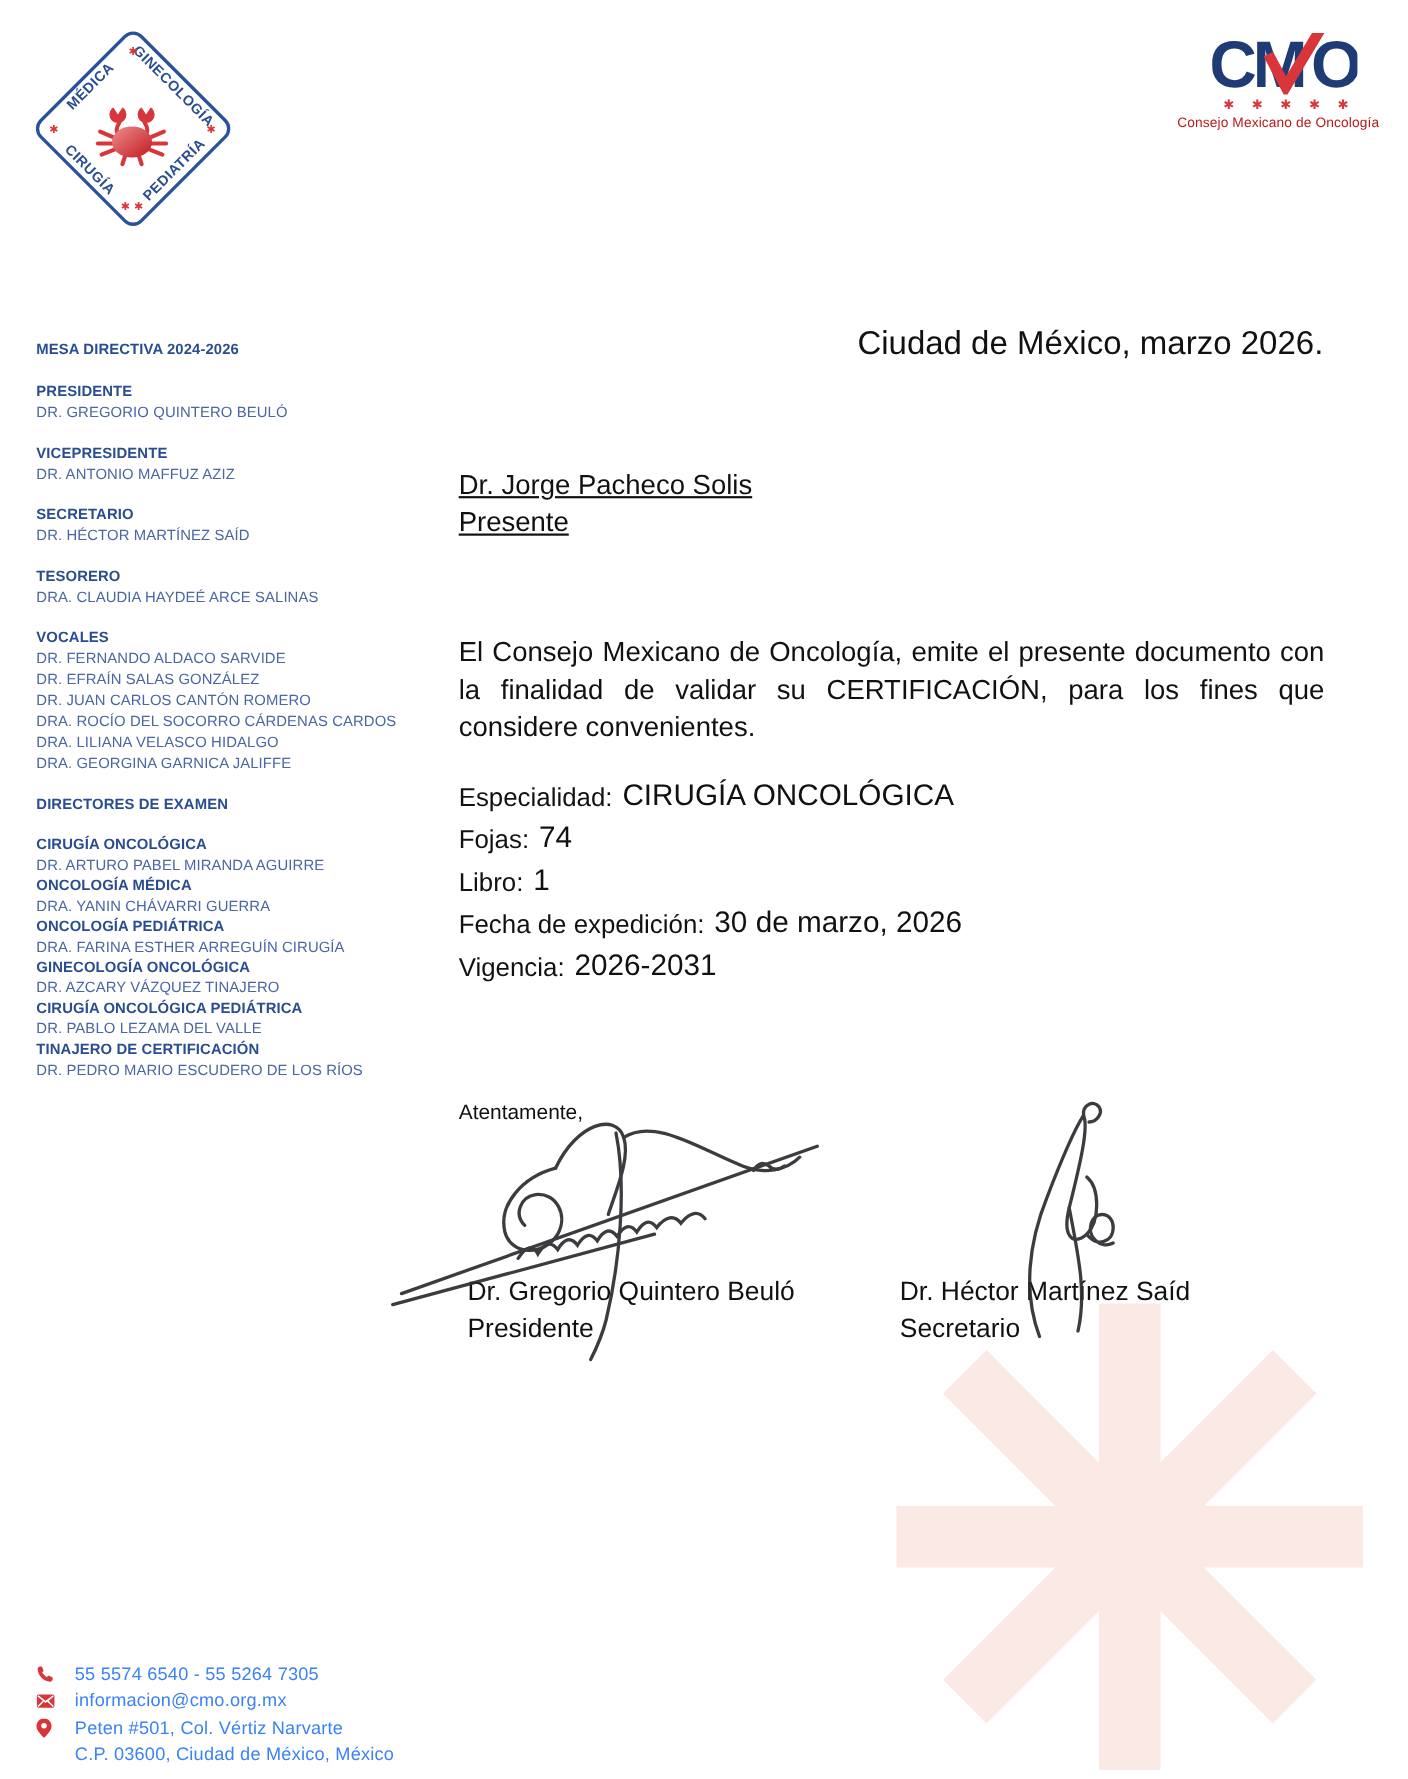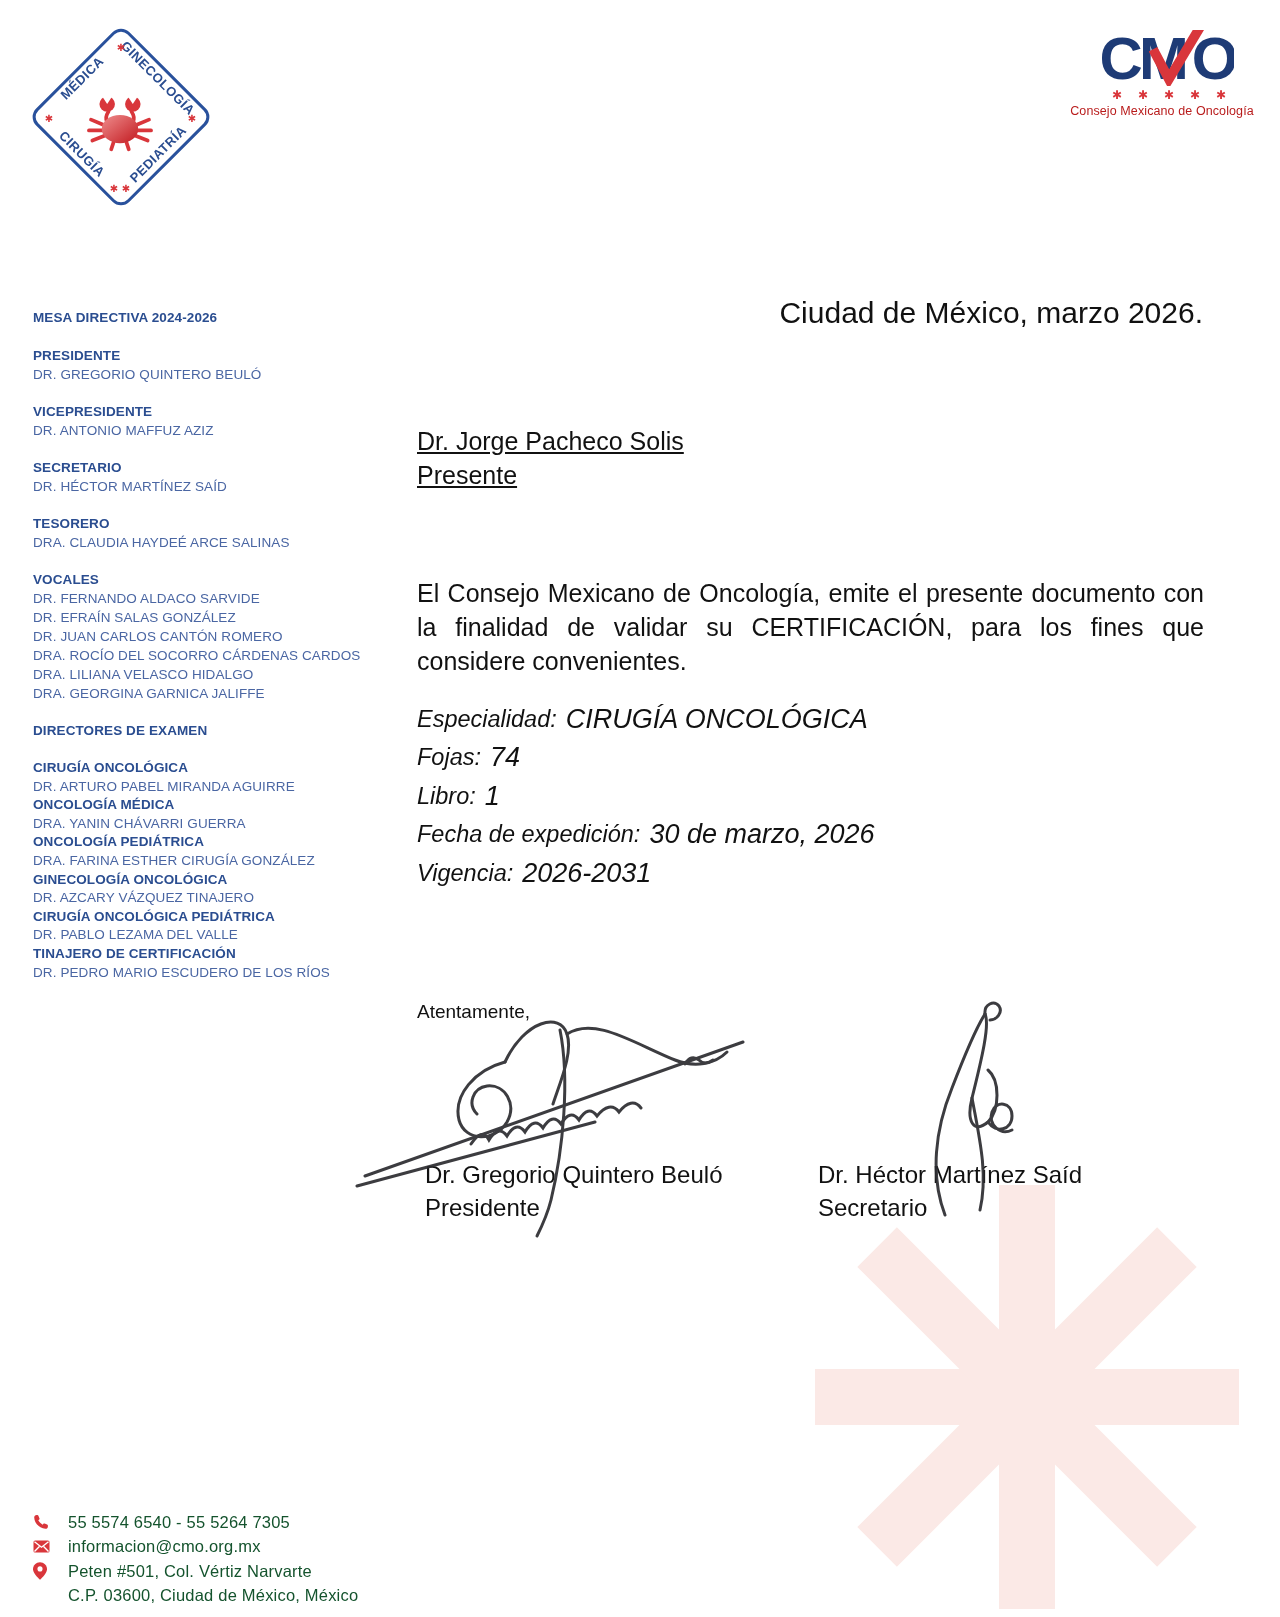--- a/index.html
+++ b/index.html
@@ -45,32 +45,32 @@
   .sb-role{font-weight:bold;color:#2a4d90;}
   .sb-exam{line-height:18.6px;}
   .sb-exam .sb-role{font-weight:bold;color:#2a4d90;}
 
   
   .dateline{position:absolute;right:77px;top:296px;font-size:30px;z-index:2;}
   .recipient{position:absolute;left:417px;top:424px;font-size:25px;line-height:34px;z-index:2;text-decoration:underline;}
   .paragraph{position:absolute;left:417px;top:576px;width:787px;font-size:25px;
       line-height:34px;text-align:justify;z-index:2;}
   .details{position:absolute;left:417px;top:700px;z-index:2;}
-  .detail-row{height:38.5px;display:flex;align-items:center;font-style:italic;}
+  .detail-row{height:38.5px;display:flex;align-items:flex-end;}
   .detail-label{font-size:23.5px;}
   .detail-value{font-size:27px;margin-left:9px;}
   .closing{position:absolute;left:417px;top:1001px;font-size:19px;z-index:2;}
 
   .sig1{position:absolute;left:355px;top:1000px;z-index:3;}
   .sig2{position:absolute;left:900px;top:1000px;z-index:3;}
   .signatory{position:absolute;top:1158px;font-size:24px;line-height:33px;z-index:2;}
   .signatory-1{left:425px;} .signatory-2{left:818px;}
 
   
-  .footer{position:absolute;left:33px;top:1510px;z-index:2;color:#14532d;
+  .footer{position:absolute;left:33px;top:1510px;z-index:2;color:#3b82f6;
       font-size:16.5px;letter-spacing:.2px;}
   .f-row{display:flex;align-items:center;height:24.5px;}
   .f-icon{width:17px;margin-right:18px;flex:none;display:flex;align-items:center;}
   .f-indent{padding-left:35px;}
 </style>
 </head>
 <body>
 
 <div class="page">
 
@@ -165,21 +165,21 @@
       <div>DRA. GEORGINA GARNICA JALIFFE</div>
     </div>
 
     <div class="sb-title">DIRECTORES DE EXAMEN</div>
     <div class="sb-exam">
       <div class="sb-role">CIRUGÍA ONCOLÓGICA</div>
       <div>DR. ARTURO PABEL MIRANDA AGUIRRE</div>
       <div class="sb-role">ONCOLOGÍA MÉDICA</div>
       <div>DRA. YANIN CHÁVARRI GUERRA</div>
       <div class="sb-role">ONCOLOGÍA PEDIÁTRICA</div>
-      <div>DRA. FARINA ESTHER CIRUGÍA GONZÁLEZ</div>
+      <div>DRA. FARINA ESTHER ARREGUÍN CIRUGÍA</div>
       <div class="sb-role">GINECOLOGÍA ONCOLÓGICA</div>
       <div>DR. AZCARY VÁZQUEZ TINAJERO</div>
       <div class="sb-role">CIRUGÍA ONCOLÓGICA PEDIÁTRICA</div>
       <div>DR. PABLO LEZAMA DEL VALLE</div>
       <div class="sb-role">TINAJERO DE CERTIFICACIÓN</div>
       <div>DR. PEDRO MARIO ESCUDERO DE LOS RÍOS</div>
     </div>
   </div>
 
   <div class="dateline">Ciudad de México, marzo 2026.</div>

